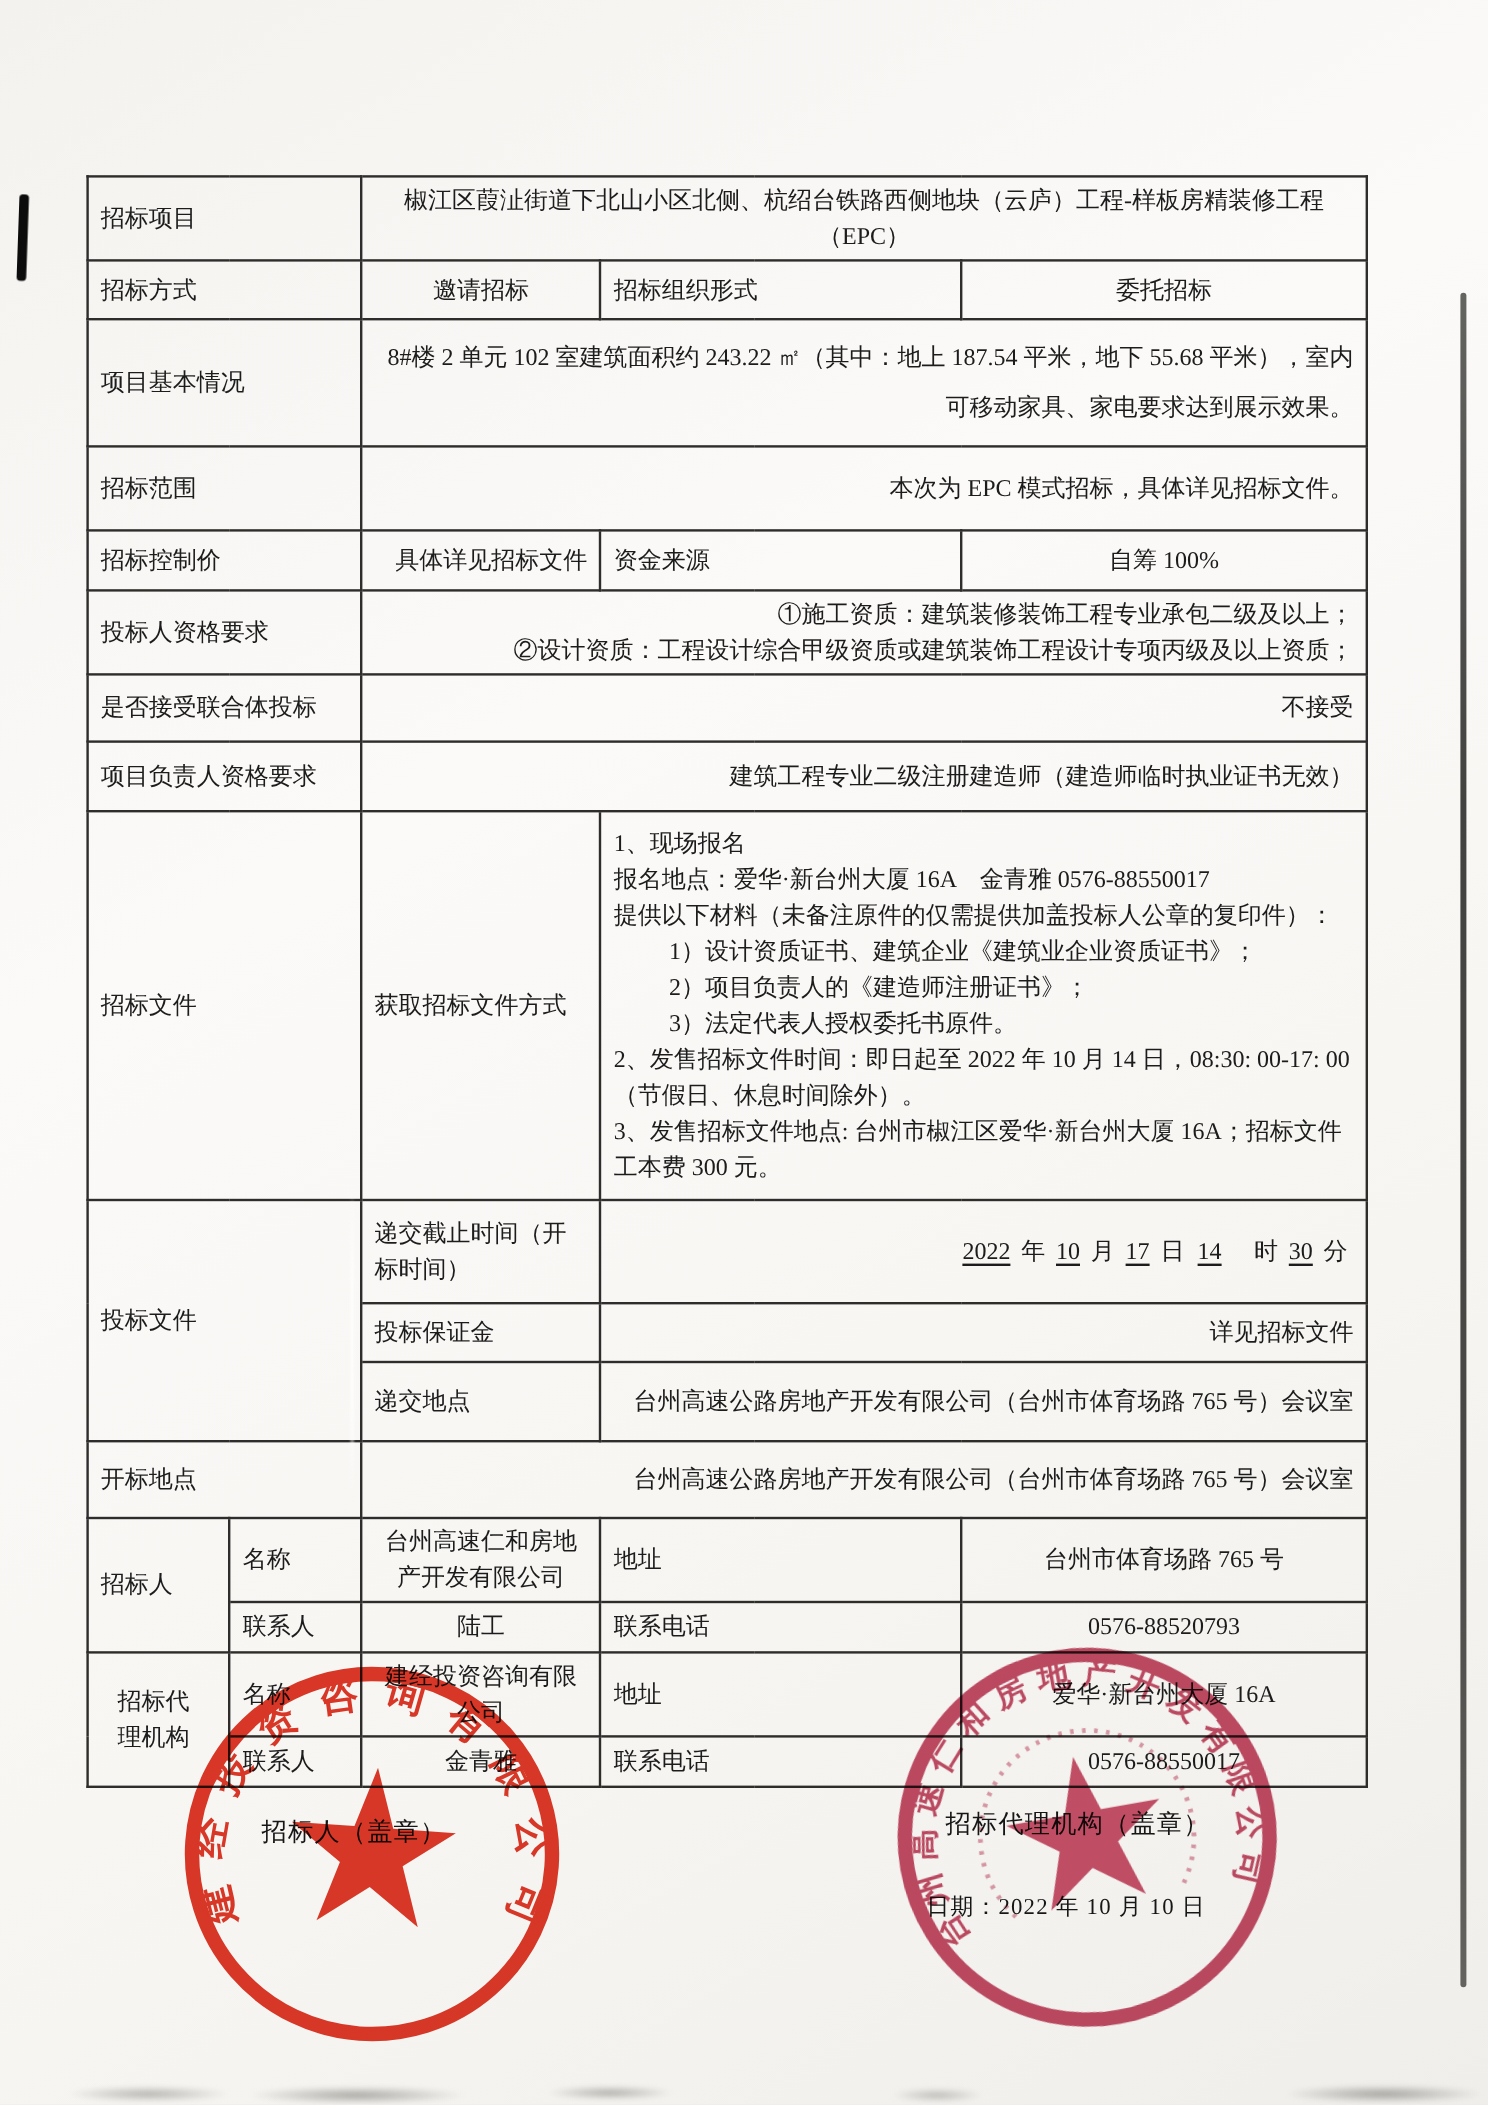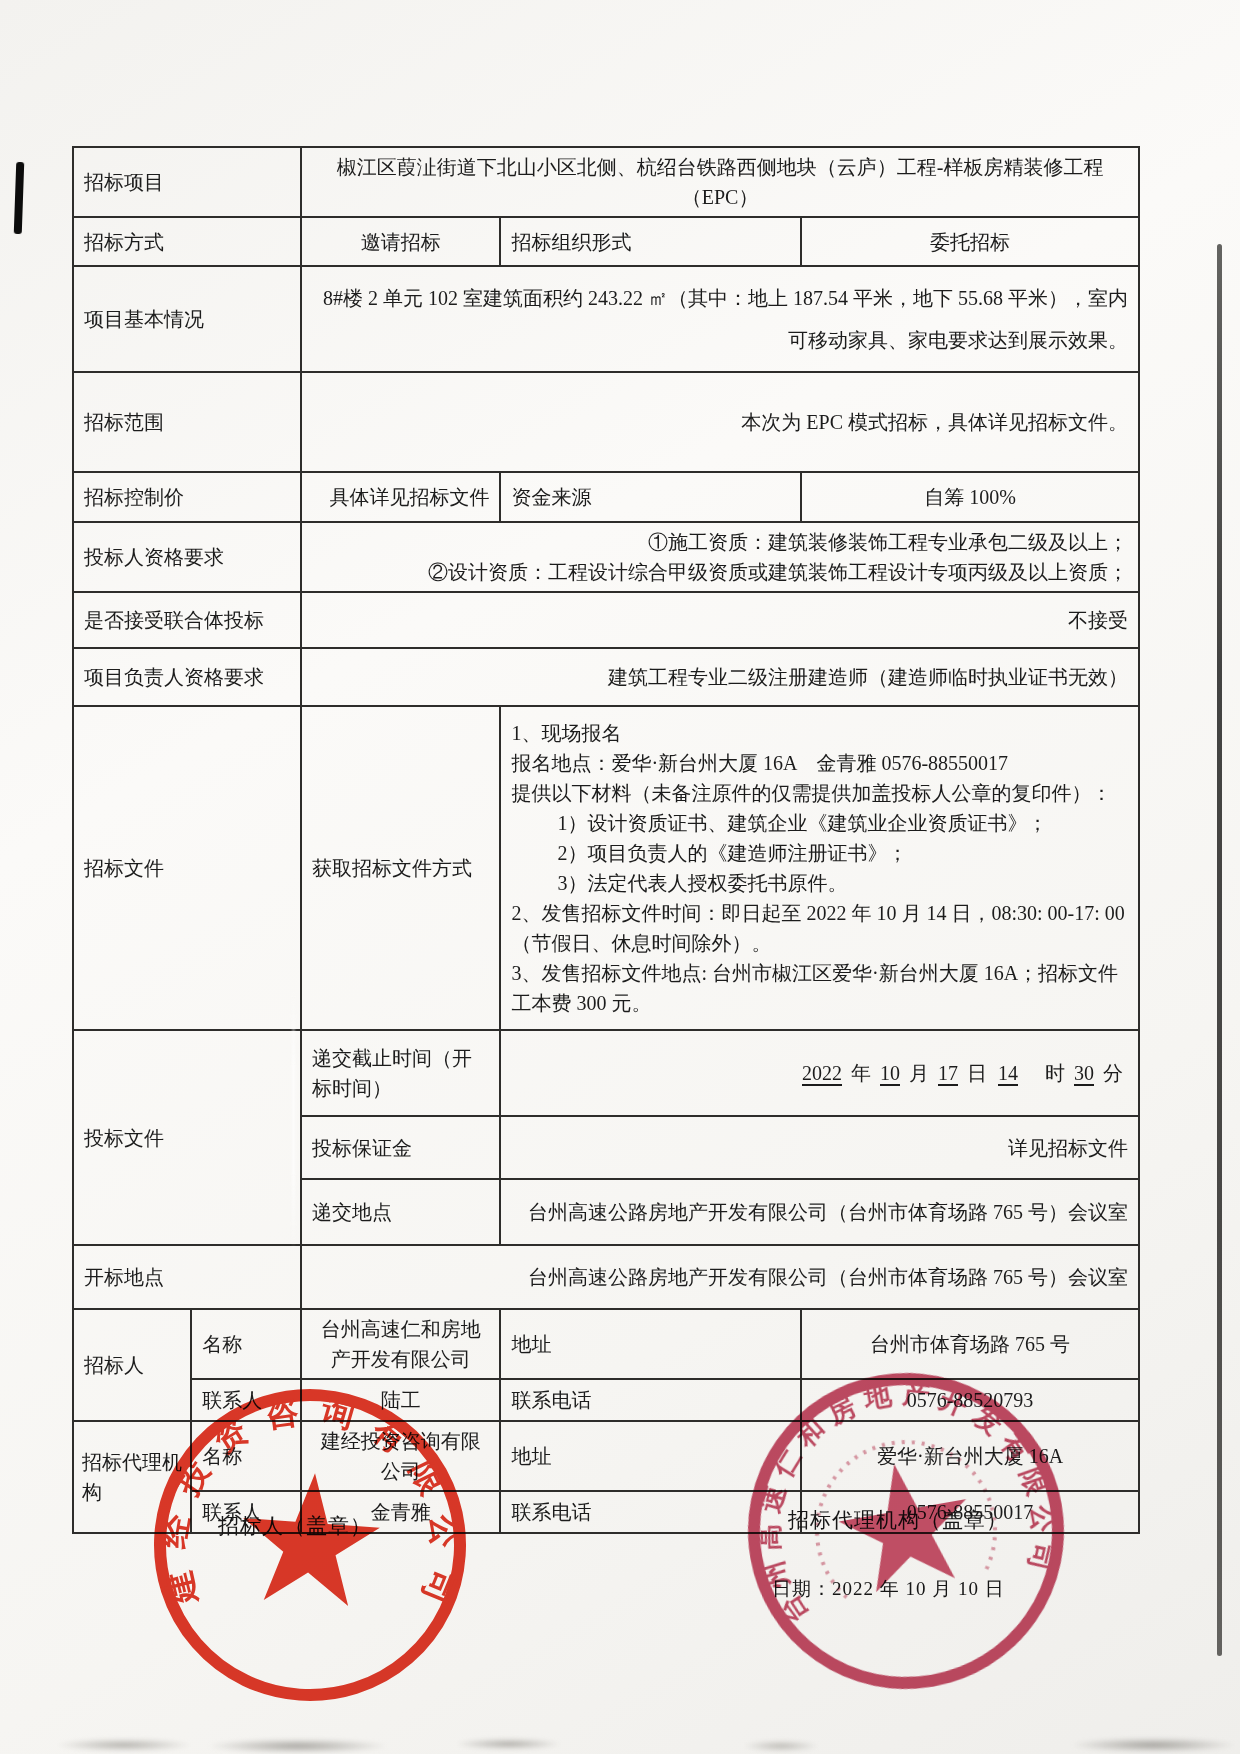--- a/index.html
+++ b/index.html
@@ -76,21 +76,21 @@
       <tr style="height:49px">
         <td colspan="2" class="lab">招标方式</td>
         <td class="ctr">邀请招标</td>
         <td colspan="2" class="lab">招标组织形式</td>
         <td class="ctr">委托招标</td>
       </tr>
       <tr style="height:106px">
         <td colspan="2" class="lab">项目基本情况</td>
         <td colspan="4" class="val" style="line-height:2.1">8#楼 2 单元 102 室建筑面积约 243.22 ㎡（其中：地上 187.54 平米，地下 55.68 平米），室内可移动家具、家电要求达到展示效果。</td>
       </tr>
-      <tr style="height:100px">
+      <tr style="height:70px">
         <td colspan="2" class="lab">招标范围</td>
         <td colspan="4" class="val">本次为 EPC 模式招标，具体详见招标文件。</td>
       </tr>
       <tr style="height:50px">
         <td colspan="2" class="lab">招标控制价</td>
         <td class="val" style="">具体详见招标文件</td>
         <td colspan="2" class="lab">资金来源</td>
         <td class="ctr">自筹 100%</td>
       </tr>
       <tr style="height:66px">
@@ -122,21 +122,21 @@
           <span class="ln">3、发售招标文件地点: 台州市椒江区爱华·新台州大厦 16A；招标文件工本费 300 元。</span>
         </td>
       </tr>
       <tr style="height:86px">
         <td colspan="2" rowspan="3" class="lab">投标文件</td>
         <td class="lab">递交截止时间（开标时间）</td>
         <td colspan="3" class="val">
           <span class="u">2022</span><span class="unit">年</span><span class="u">10</span><span class="unit">月</span><span class="u">17</span><span class="unit">日</span><span class="u wide">14</span><span class="unit">时</span><span class="u">30</span><span class="unit">分</span>
         </td>
       </tr>
-      <tr style="height:63px">
+      <tr style="height:49px">
         <td class="lab">投标保证金</td>
         <td colspan="3" class="val">详见招标文件</td>
       </tr>
       <tr style="height:66px">
         <td class="lab">递交地点</td>
         <td colspan="3" class="val">台州高速公路房地产开发有限公司（台州市体育场路 765 号）会议室</td>
       </tr>
       <tr style="height:64px">
         <td colspan="2" class="lab">开标地点</td>
         <td colspan="4" class="val">台州高速公路房地产开发有限公司（台州市体育场路 765 号）会议室</td>
@@ -148,21 +148,21 @@
         <td colspan="2" class="lab">地址</td>
         <td class="ctr">台州市体育场路 765 号</td>
       </tr>
       <tr style="height:42px">
         <td class="lab">联系人</td>
         <td class="ctr">陆工</td>
         <td colspan="2" class="lab">联系电话</td>
         <td class="ctr">0576-88520793</td>
       </tr>
       <tr style="height:70px">
-        <td rowspan="2" class="lab" style="padding:0 8px">招标代理机构</td>
+        <td rowspan="2" class="lab" style="padding:0 24px">招标代理机构</td>
         <td class="lab">名称</td>
         <td class="ctr">建经投资咨询有限公司</td>
         <td colspan="2" class="lab">地址</td>
         <td class="ctr">爱华·新台州大厦 16A</td>
       </tr>
       <tr style="height:42px">
         <td class="lab">联系人</td>
         <td class="ctr">金青雅</td>
         <td colspan="2" class="lab">联系电话</td>
         <td class="ctr">0576-88550017</td>

